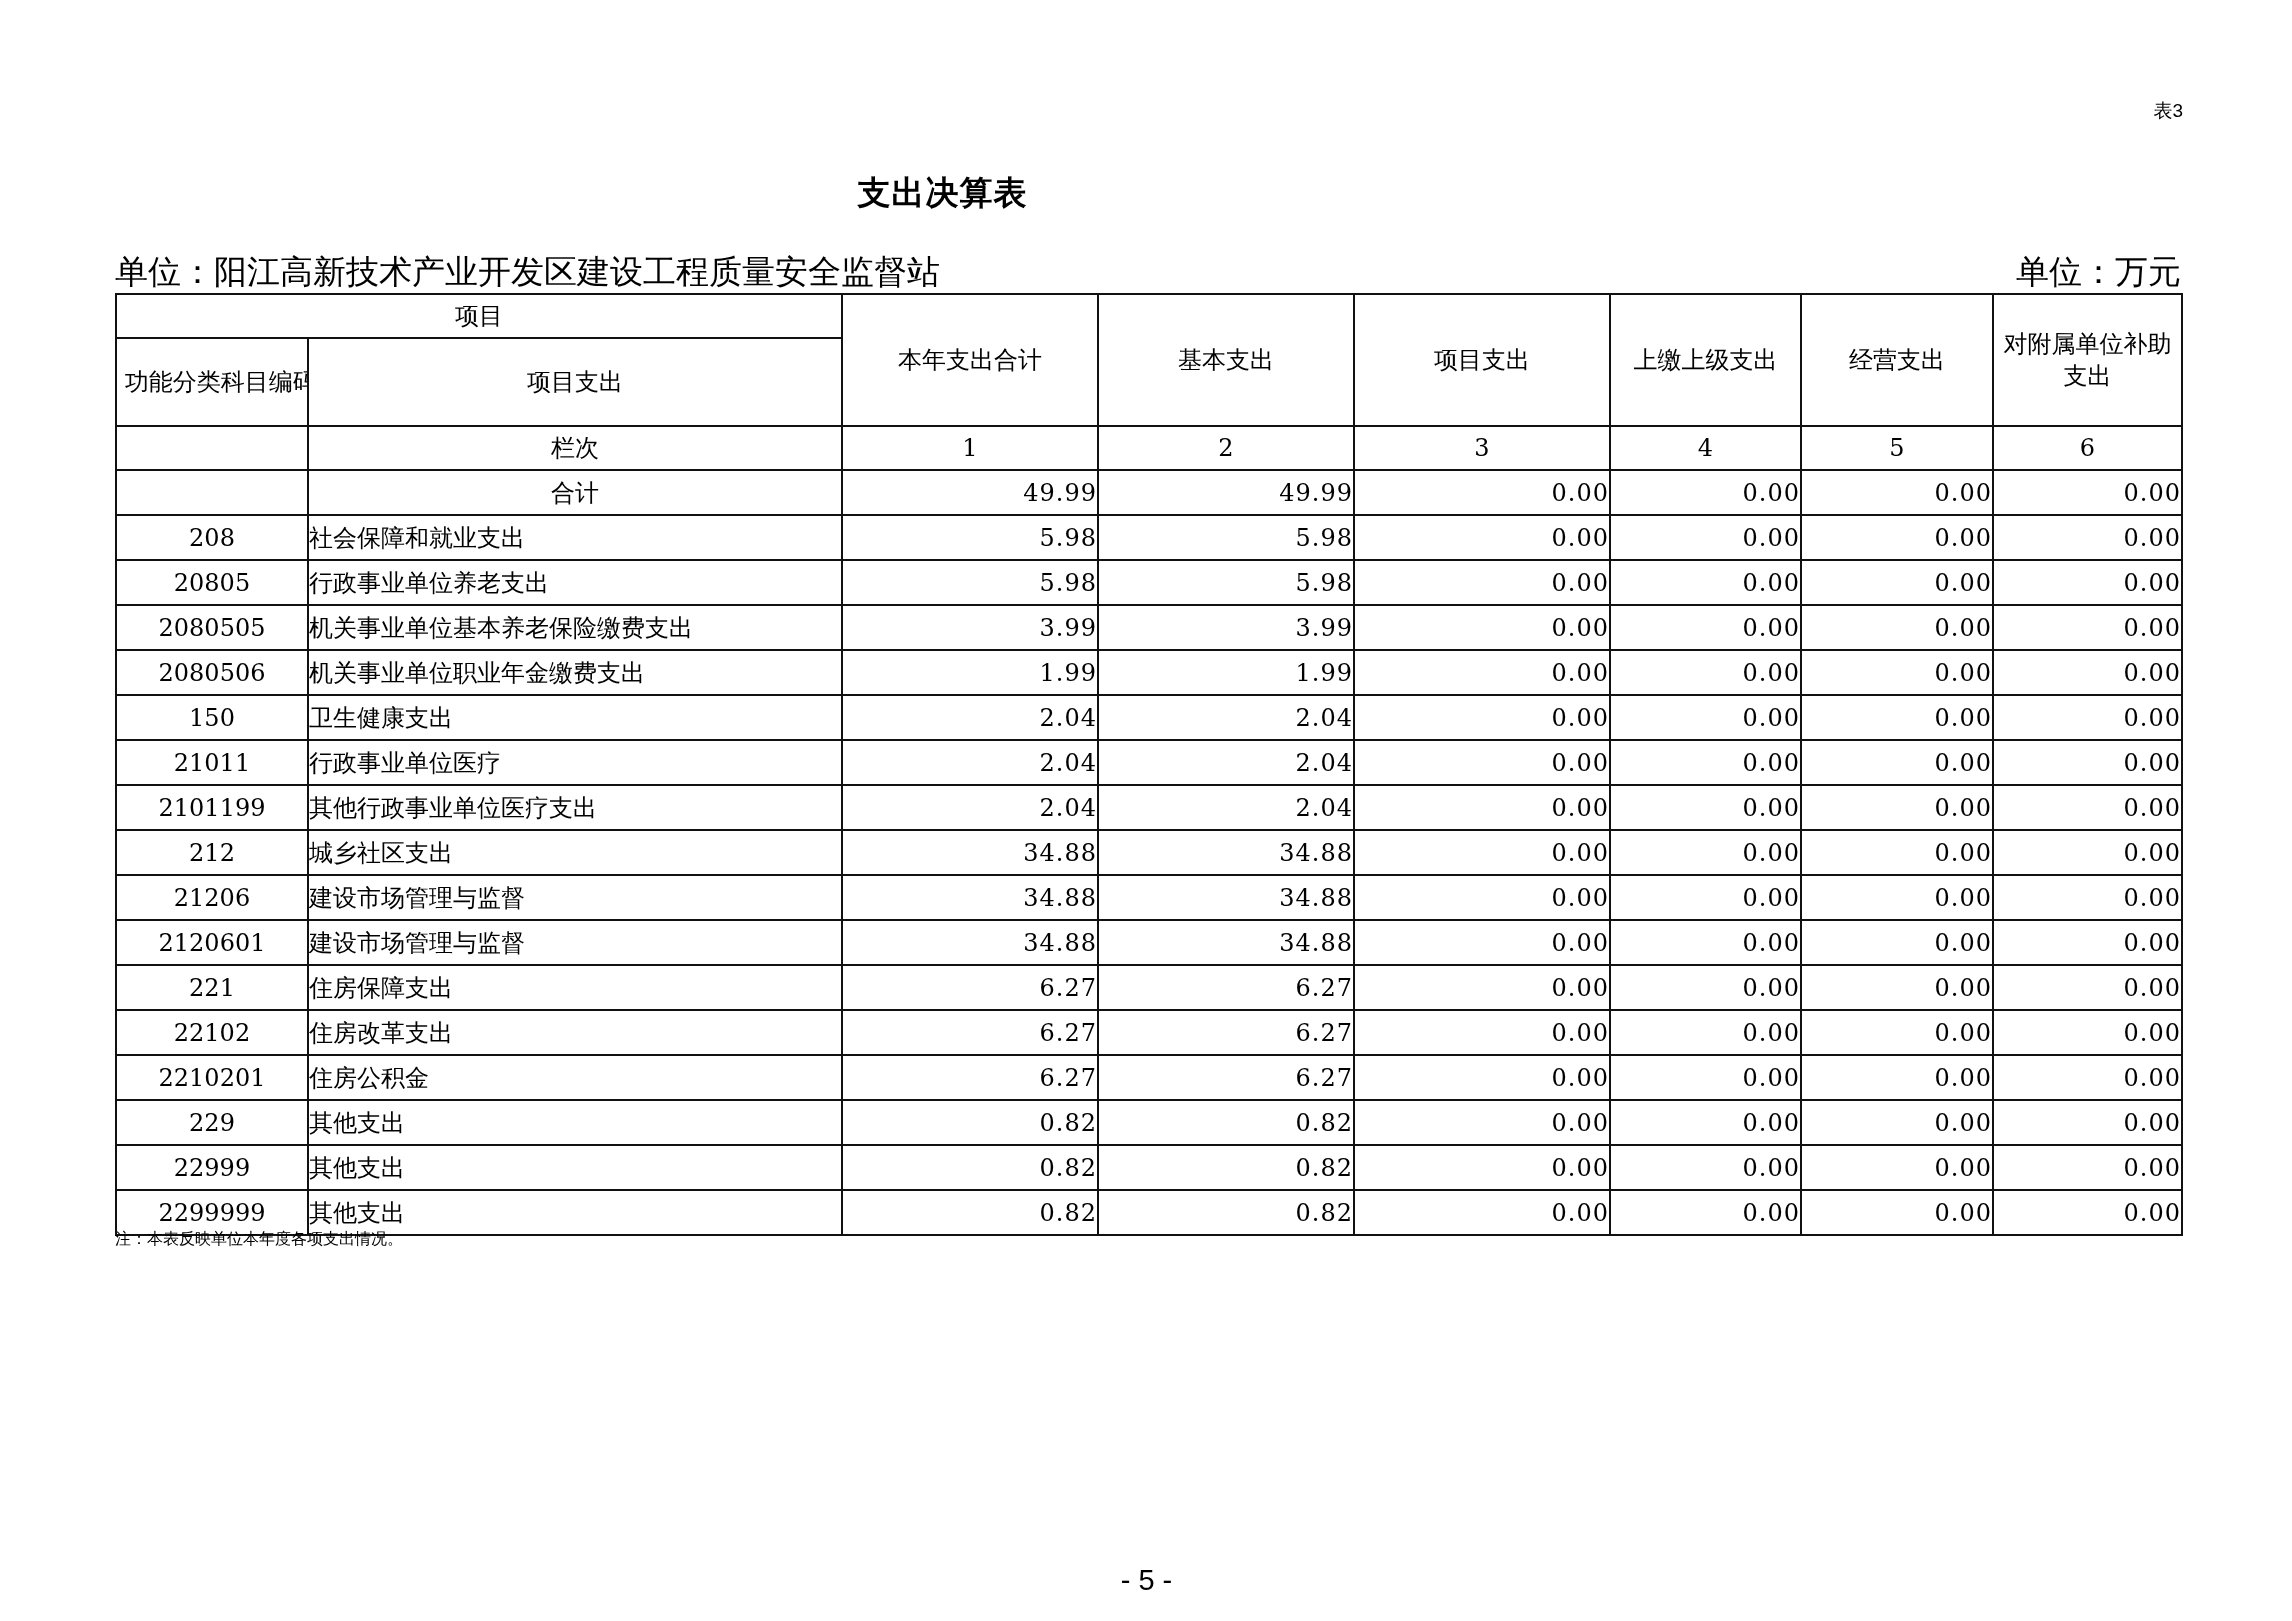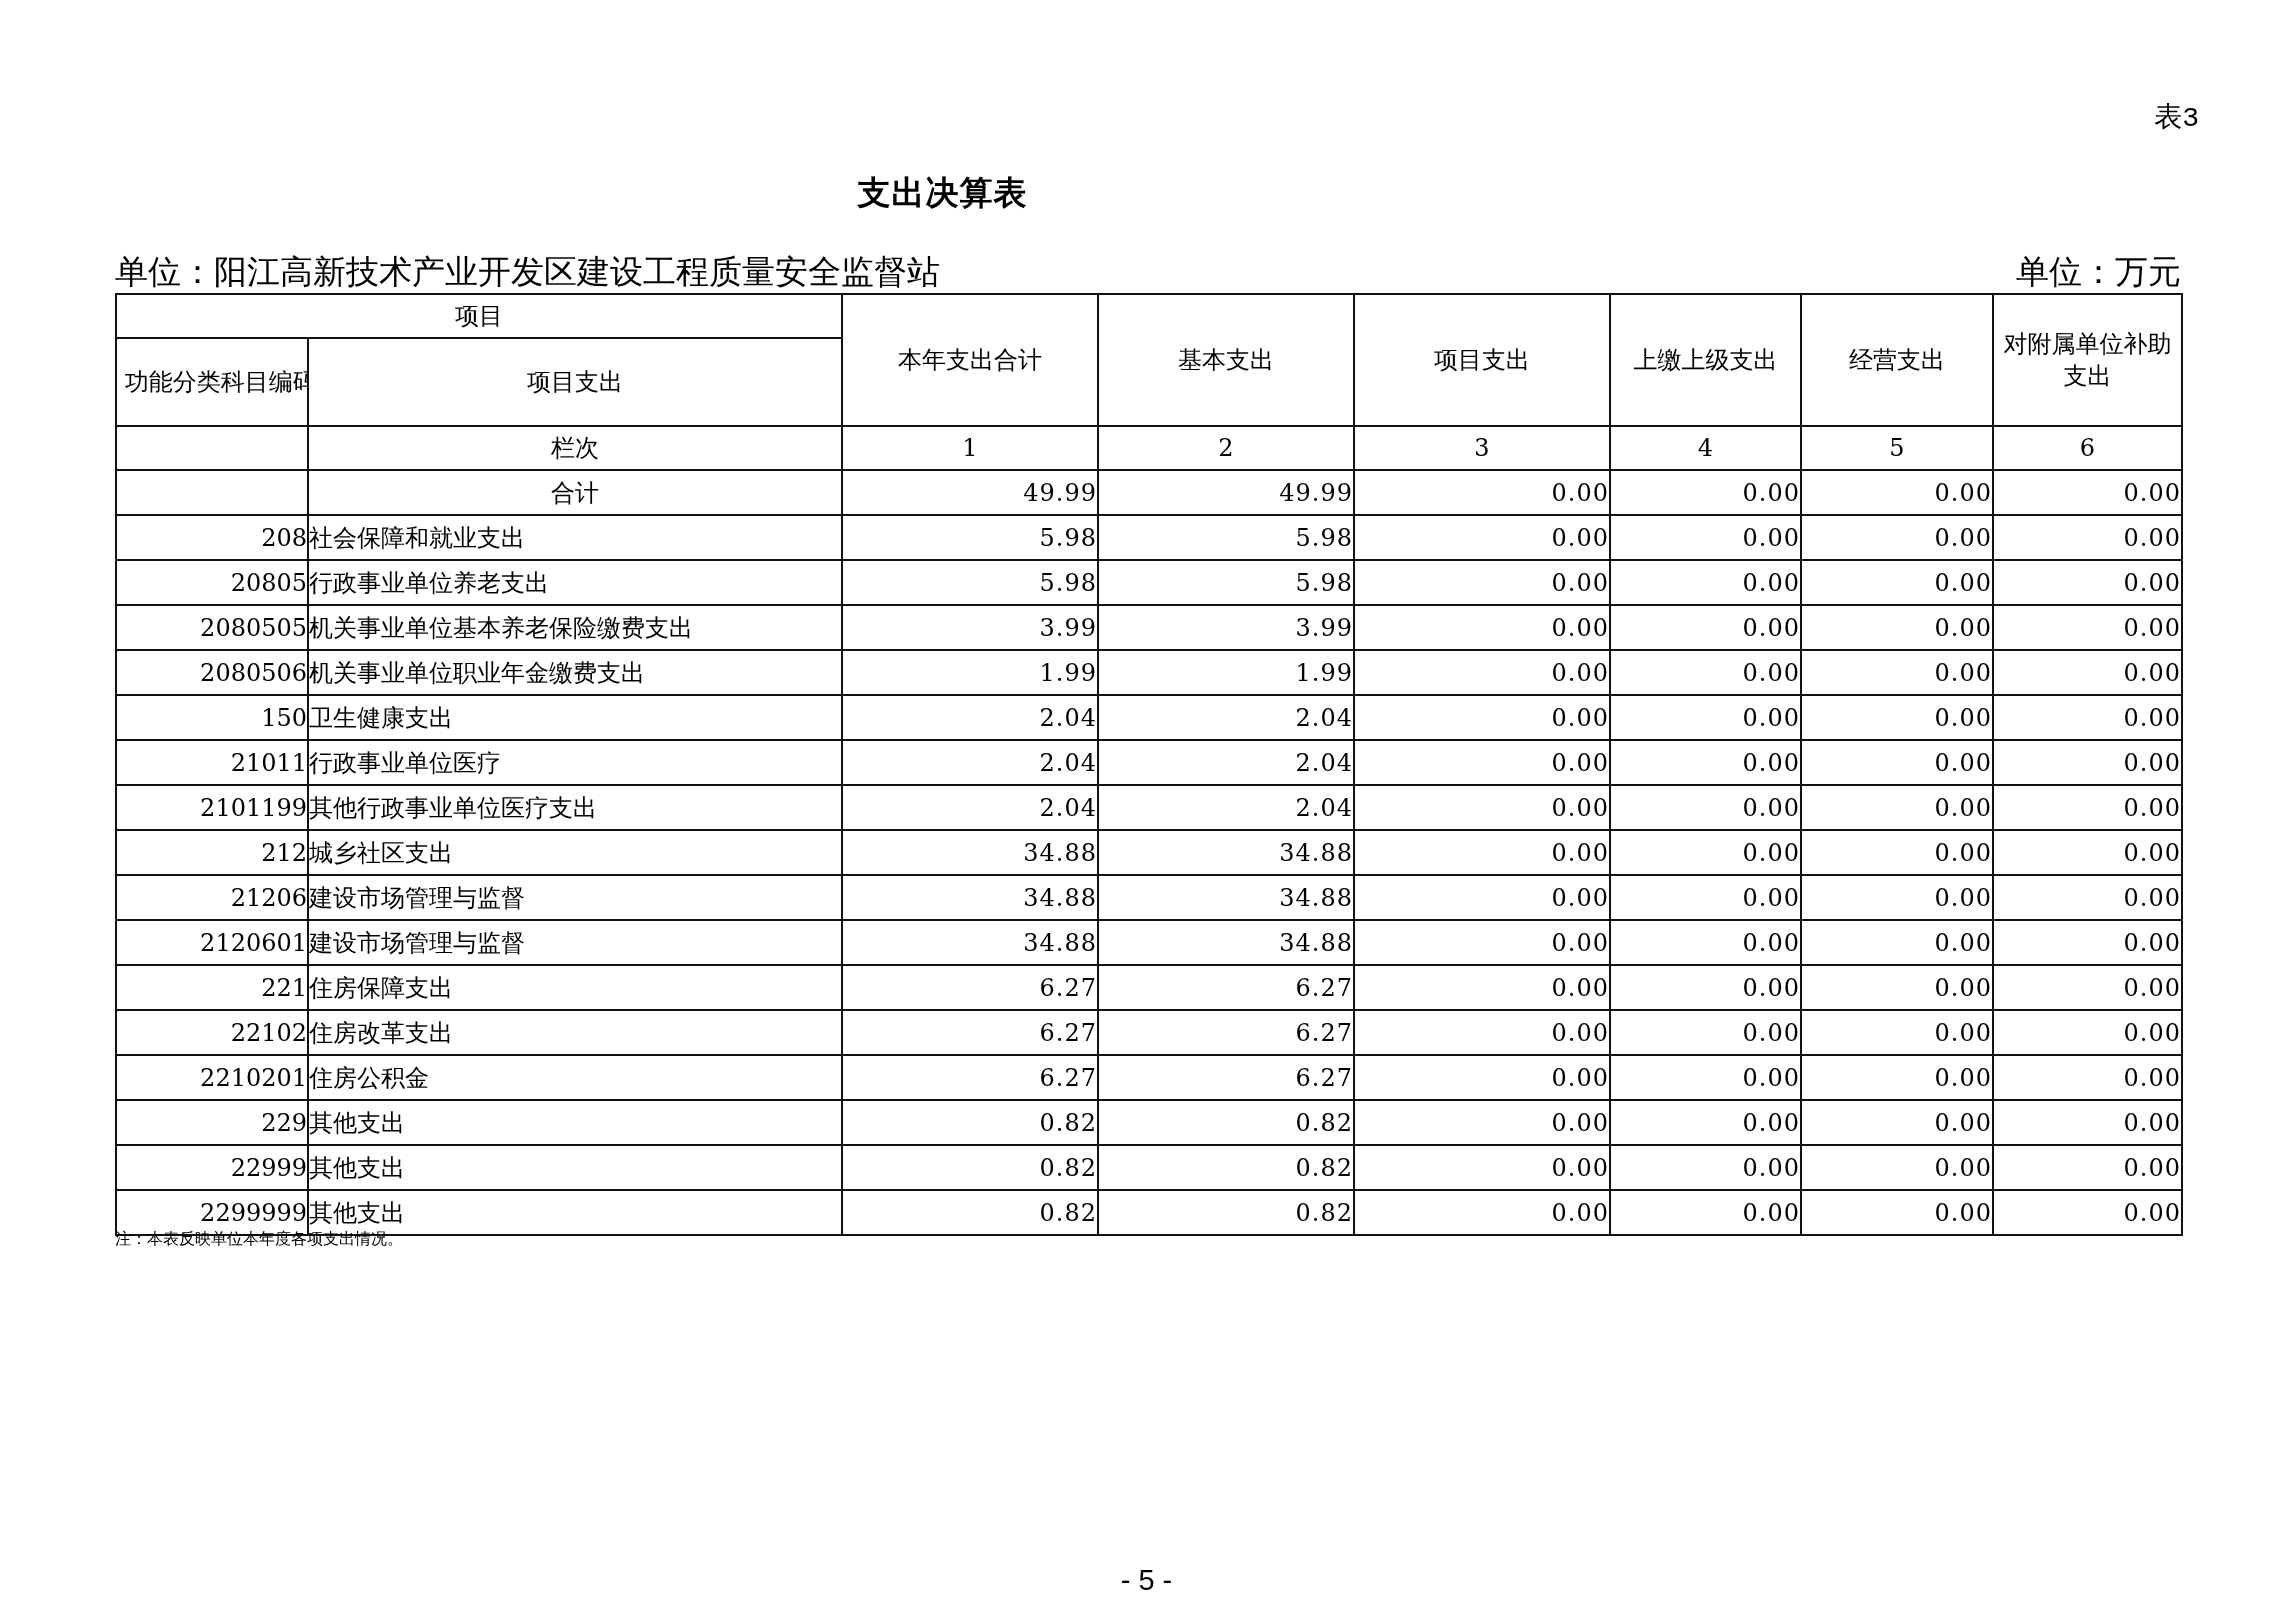--- a/index.html
+++ b/index.html
@@ -1,22 +1,22 @@
 <!DOCTYPE html>
 <html><head>
 <meta charset="utf-8">
 <style>
   html, body { margin: 0; padding: 0; background: #ffffff; }
   body {
     width: 2293px; height: 1621px; position: relative; overflow: hidden;
     font-family: "DejaVu Serif", "Liberation Serif", serif; color: #000;
   }
   .table-no {
-    position: absolute; top: 98px; right: 94px;
-    font-size: 28px; font-family: Liberation Mono, monospace;
+    position: absolute; top: 98px; right: 110px;
+    font-size: 19px; font-family: Liberation Sans, sans-serif;
   }
   .title {
     position: absolute; top: 171px; left: 0; width: 1885px; text-align: center;
     font-size: 33px; font-weight: bold; font-family: "DejaVu Sans", sans-serif;
     letter-spacing: 1px;
   }
   .unit-line {
     position: absolute; top: 250px; left: 115px; width: 2066px;
     display: flex; justify-content: space-between; font-size: 33px;
   }
@@ -26,21 +26,21 @@
     font-size: 24px;
   }
   table.main td, table.main th {
     border: 2.5px solid #111; padding: 0; font-weight: normal;
     overflow: hidden; white-space: nowrap;
   }
   .hdr-top td { height: 42px; text-align: center; vertical-align: middle; }
   .hdr-mid td { height: 86px; text-align: center; vertical-align: middle; line-height: 41px; white-space: normal; }
   .hdr-num td { height: 42px; text-align: center; vertical-align: middle; }
   tr.data td { height: 43px; vertical-align: middle; }
-  td.code { text-align: right; padding-left: 13.7px; }
+  td.code { text-align: center; padding-left: 13.7px; }
   td.name { text-align: left; padding-left: 13.7px; }
   td.name.center { text-align: center; padding-left: 0; margin-top: 27px; }
   td.num { text-align: right; padding-right: 2px; font-family: "DejaVu Serif", serif; letter-spacing: 1px; }
   .note {
     position: absolute; top: 1229px; left: 115px; font-size: 16px;
   }
   .page-num {
     position: absolute; top: 1564px; left: 0; width: 2293px; text-align: center;
     font-size: 29px; font-family: "Liberation Sans", sans-serif;
   }

